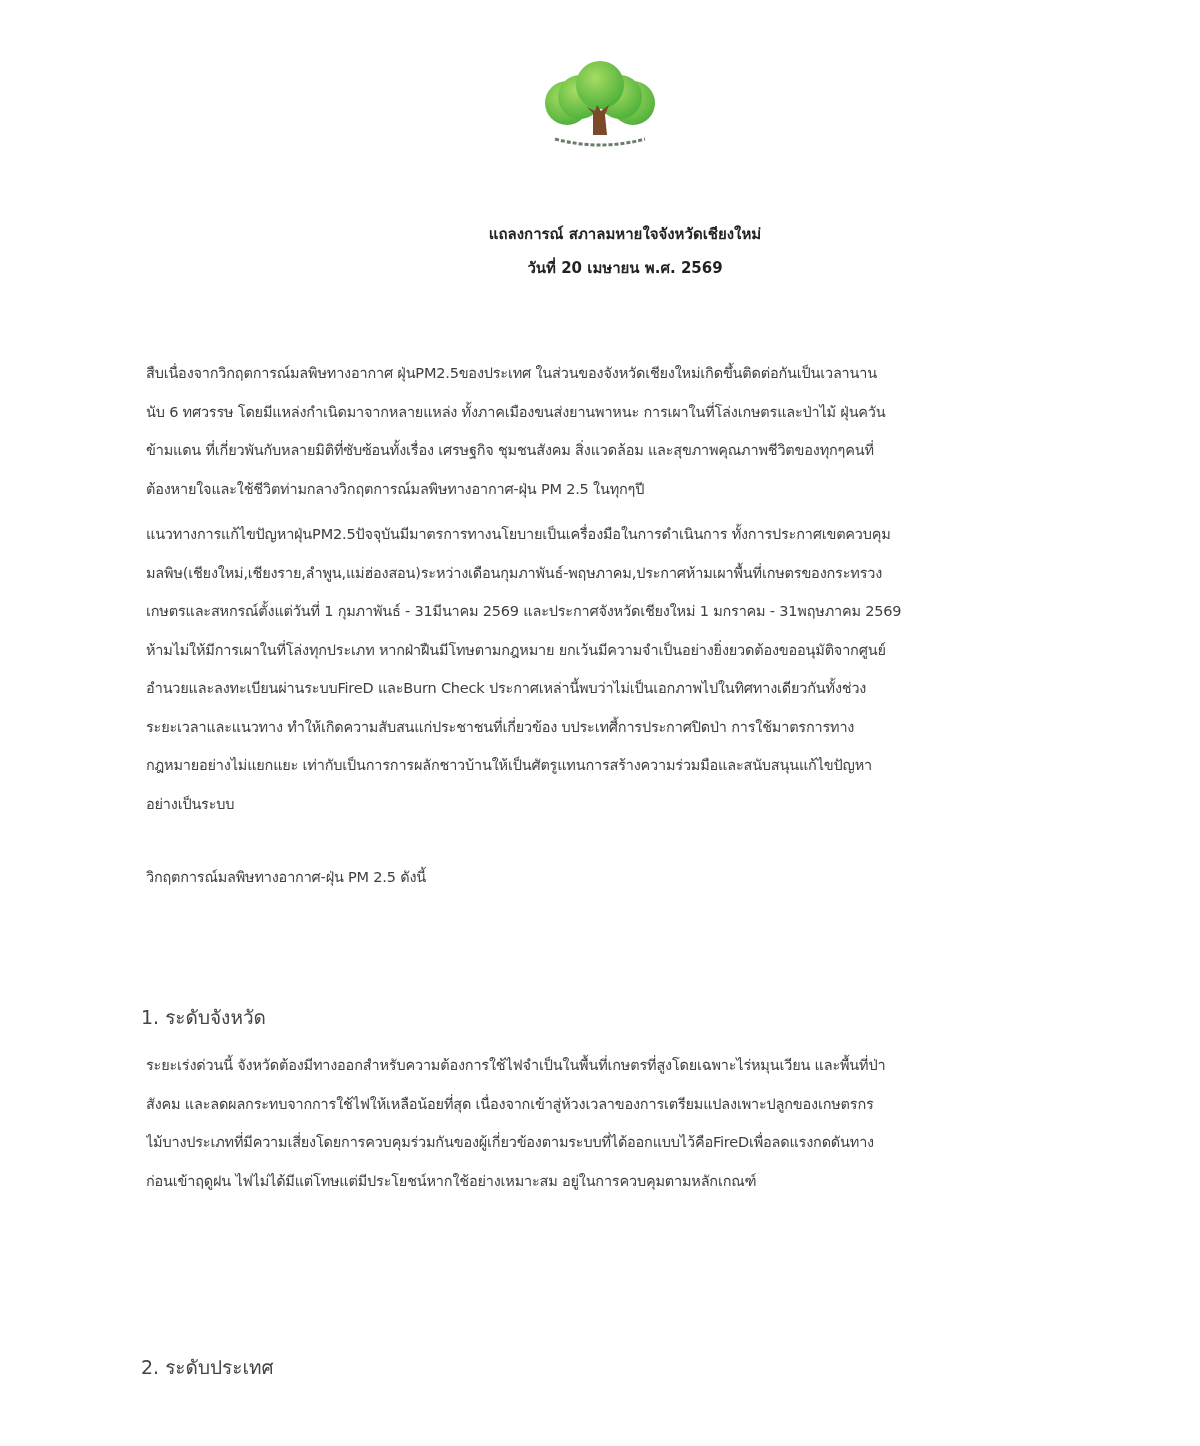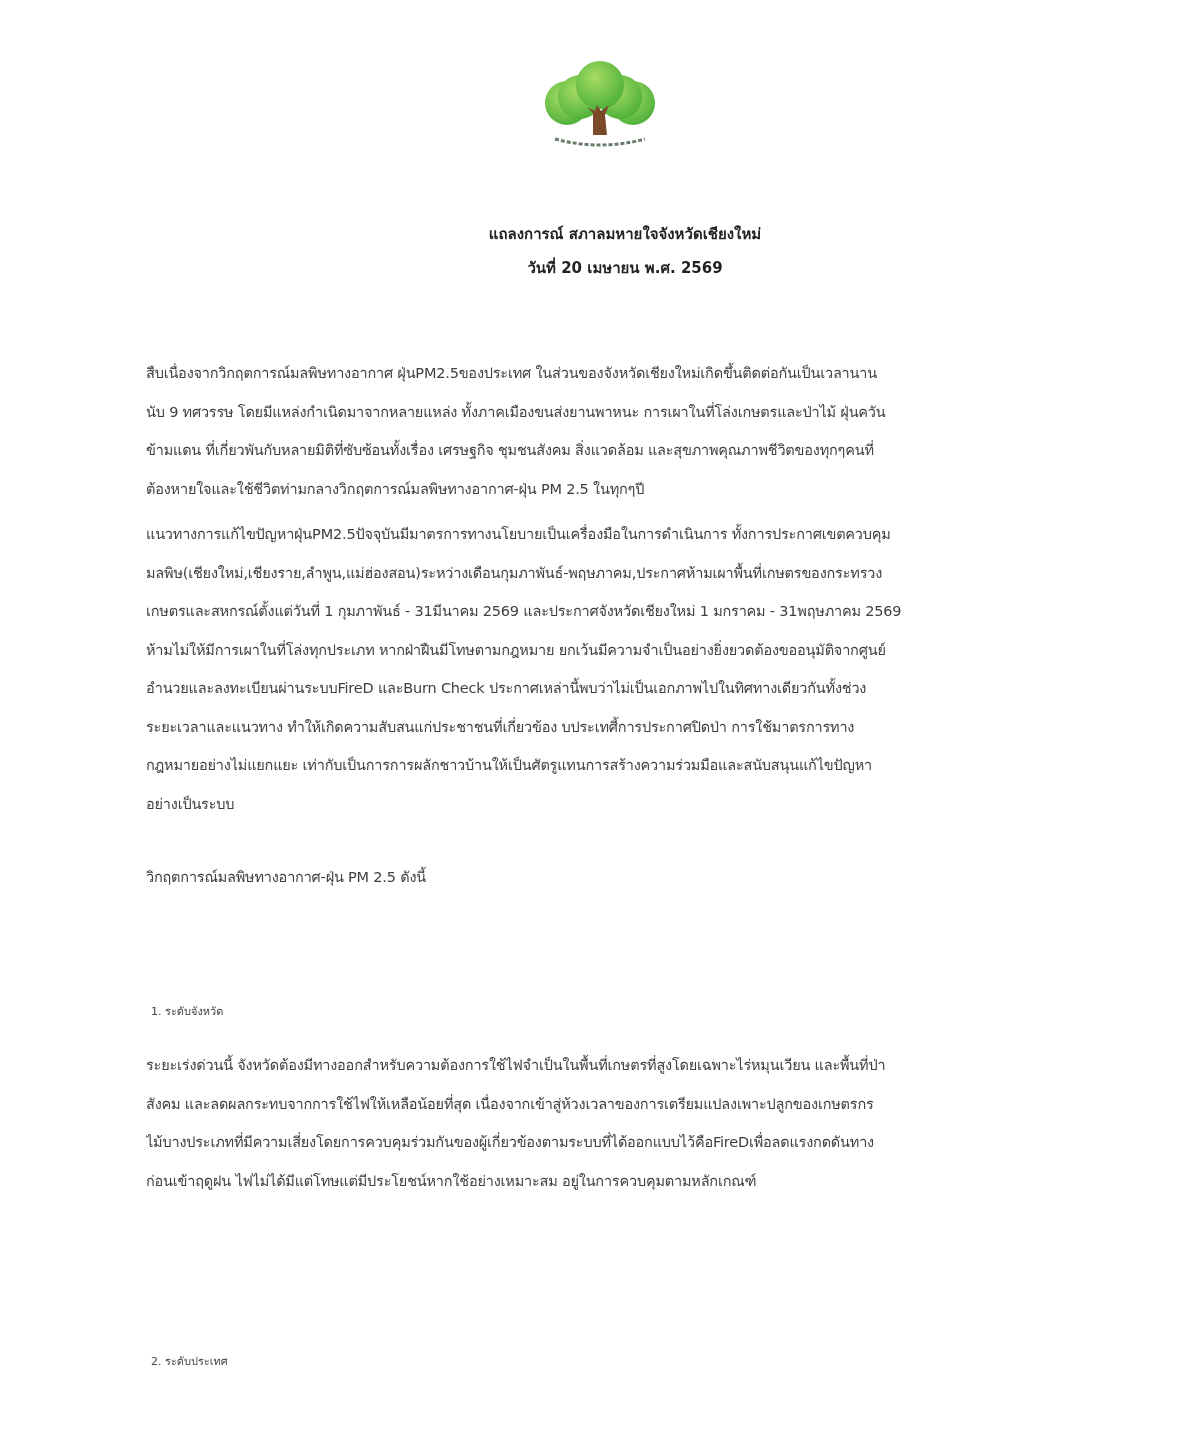--- a/index.html
+++ b/index.html
@@ -19,21 +19,21 @@
       position: absolute; left: 146px; width: 915px;
       font-size: 14.5px; line-height: 38.5px; color: #404040;
       text-align: justify; letter-spacing: -0.2px;
     }
     .para .line { display: block; white-space: nowrap; overflow: hidden; }
     .p1 { top: 354px; }
     .p2 { top: 515px; }
     .p3 { top: 858px; }
     .p3 .line.indent { padding-left: 76px; }
     .heading {
-      position: absolute; left: 151px; font-size: 11px; color: #444;
+      position: absolute; left: 141px; font-size: 19px; color: #444;
     }
     .h1 { top: 1002px; }
     .h2 { top: 1352px; text-align: right; }
     .p4 { top: 1046px; }
   </style>
 </head>
 <body>
 
 <div class="logo">
   <svg width="130" height="110" viewBox="0 0 130 110">
@@ -51,21 +51,21 @@
     <path d="M58 58 L52 52 L60 56 L62 50 L66 56 L74 50 L70 60 L72 80 L58 80 Z" fill="#7a4a2a"></path>
     <path d="M20 84 Q65 96 110 84" stroke="#6a7d6a" stroke-width="3" fill="none" stroke-dasharray="4 2"></path>
   </svg>
 </div>
 
 <div class="title t1">แถลงการณ์ สภาลมหายใจจังหวัดเชียงใหม่</div>
 <div class="title t2">วันที่ 20 เมษายน  พ.ศ. 2569</div>
 
 <div class="para p1">
   <span class="line">สืบเนื่องจากวิกฤตการณ์มลพิษทางอากาศ ฝุ่นPM2.5ของประเทศ ในส่วนของจังหวัดเชียงใหม่เกิดขึ้นติดต่อกันเป็นเวลานาน</span>
-  <span class="line">นับ 9 ทศวรรษ โดยมีแหล่งกำเนิดมาจากหลายแหล่ง ทั้งภาคเมืองขนส่งยานพาหนะ การเผาในที่โล่งเกษตรและป่าไม้ ฝุ่นควัน</span>
+  <span class="line">นับ 6 ทศวรรษ โดยมีแหล่งกำเนิดมาจากหลายแหล่ง ทั้งภาคเมืองขนส่งยานพาหนะ การเผาในที่โล่งเกษตรและป่าไม้ ฝุ่นควัน</span>
   <span class="line">ข้ามแดน ที่เกี่ยวพันกับหลายมิติที่ซับซ้อนทั้งเรื่อง เศรษฐกิจ ชุมชนสังคม สิ่งแวดล้อม และสุขภาพคุณภาพชีวิตของทุกๆคนที่</span>
   <span class="line">ต้องหายใจและใช้ชีวิตท่ามกลางวิกฤตการณ์มลพิษทางอากาศ-ฝุ่น PM 2.5 ในทุกๆปี</span>
 </div>
 
 <div class="para p2">
   <span class="line">แนวทางการแก้ไขปัญหาฝุ่นPM2.5ปัจจุบันมีมาตรการทางนโยบายเป็นเครื่องมือในการดำเนินการ ทั้งการประกาศเขตควบคุม</span>
   <span class="line">มลพิษ(เชียงใหม่,เชียงราย,ลำพูน,แม่ฮ่องสอน)ระหว่างเดือนกุมภาพันธ์-พฤษภาคม,ประกาศห้ามเผาพื้นที่เกษตรของกระทรวง</span>
   <span class="line">เกษตรและสหกรณ์ตั้งแต่วันที่ 1 กุมภาพันธ์ - 31มีนาคม 2569 และประกาศจังหวัดเชียงใหม่ 1 มกราคม - 31พฤษภาคม 2569</span>
   <span class="line">ห้ามไม่ให้มีการเผาในที่โล่งทุกประเภท หากฝ่าฝืนมีโทษตามกฎหมาย ยกเว้นมีความจำเป็นอย่างยิ่งยวดต้องขออนุมัติจากศูนย์</span>
   <span class="line">อำนวยและลงทะเบียนผ่านระบบFireD และBurn Check ประกาศเหล่านี้พบว่าไม่เป็นเอกภาพไปในทิศทางเดียวกันทั้งช่วง</span>

